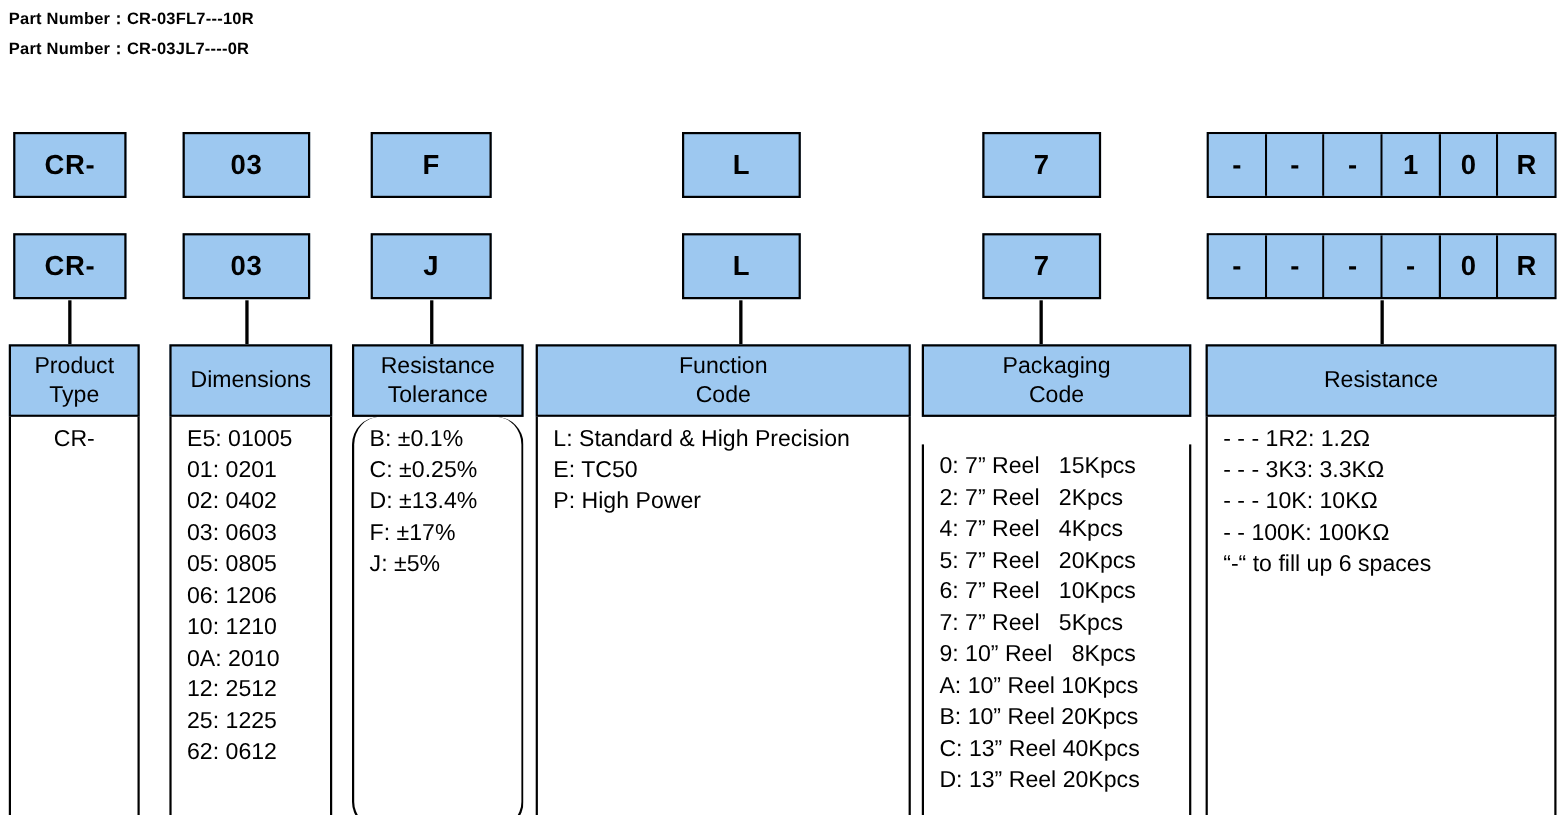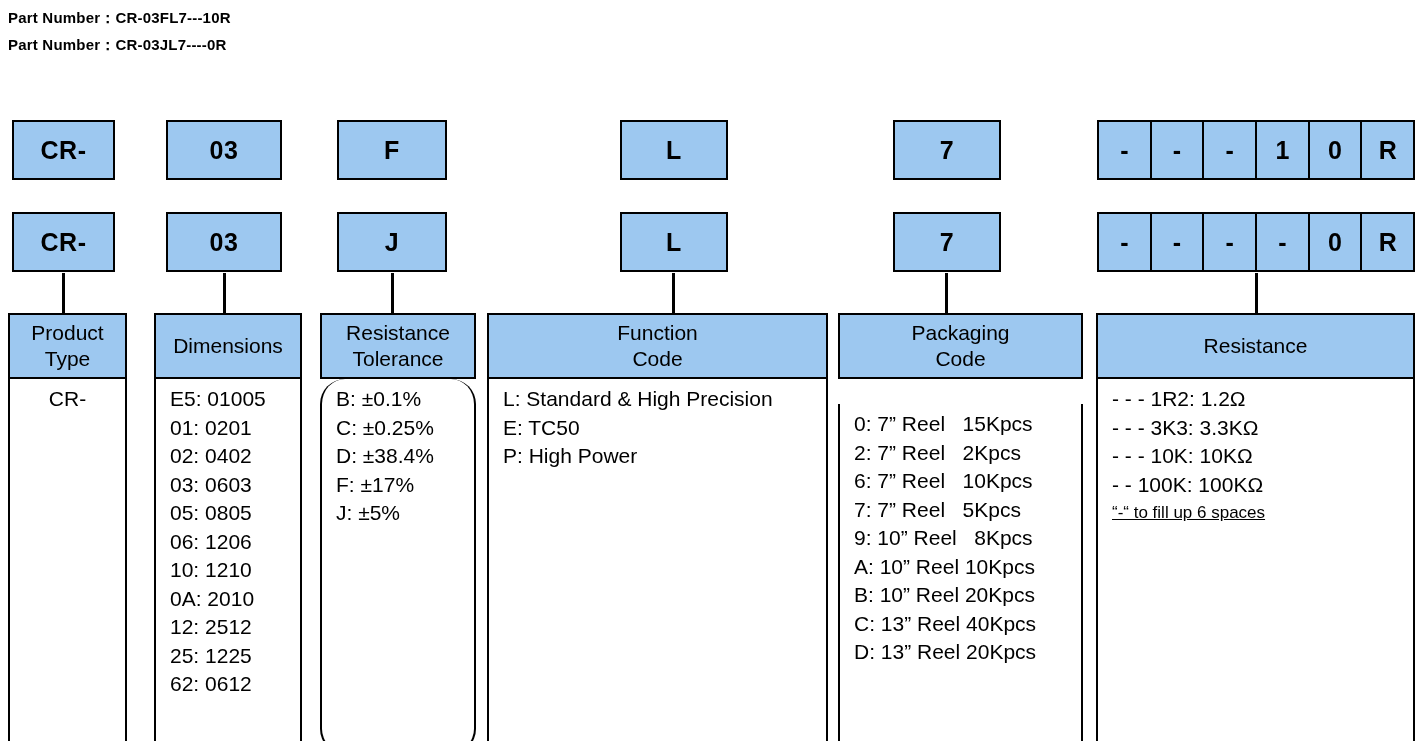--- a/index.html
+++ b/index.html
@@ -120,25 +120,24 @@
   
   .body-list .entry {
     padding-left: 14px;
   }
   
   .body-center .entry {
     text-align: center;
     padding-left: 0;
   }
   .note-entry {
-    font-size: 17px;
+    font-size: 21px;
     line-height: 28.5px;
     padding-left: 14px;
     white-space: pre;
-    text-decoration: underline;
   }
 </style>
 </head>
 <body>
 
 <div id="title-block">
   <div class="title-line">Part Number：CR-03FL7---10R</div>
   <div class="title-line">Part Number：CR-03JL7----0R</div>
 </div>
 
@@ -211,21 +210,21 @@
   </div>
 
   <div class="column" style="left:320px; top:297px; width:156px;">
     <div class="col-header">
       <span>Resistance</span>
       <span>Tolerance</span>
     </div>
     <div class="col-body body-list" style="height:375px;border-radius:25px;">
       <div class="entry">B: ±0.1%</div>
       <div class="entry">C: ±0.25%</div>
-      <div class="entry">D: ±38.4%</div>
+      <div class="entry">D: ±13.4%</div>
       <div class="entry">F: ±17%</div>
       <div class="entry">J: ±5%</div>
     </div>
   </div>
 
   <div class="column" style="left:487px; top:297px; width:341px;">
     <div class="col-header">
       <span>Function</span>
       <span>Code</span>
     </div>
@@ -237,20 +236,22 @@
   </div>
 
   <div class="column" style="left:838px; top:297px; width:245px;">
     <div class="col-header">
       <span>Packaging</span>
       <span>Code</span>
     </div>
     <div class="col-body body-list" style="height:375px;margin-top:25px;">
       <div class="entry">0: 7” Reel   15Kpcs</div>
       <div class="entry">2: 7” Reel   2Kpcs</div>
+      <div class="entry">4: 7” Reel   4Kpcs</div>
+      <div class="entry">5: 7” Reel   20Kpcs</div>
       <div class="entry">6: 7” Reel   10Kpcs</div>
       <div class="entry">7: 7” Reel   5Kpcs</div>
       <div class="entry">9: 10” Reel   8Kpcs</div>
       <div class="entry">A: 10” Reel 10Kpcs</div>
       <div class="entry">B: 10” Reel 20Kpcs</div>
       <div class="entry">C: 13” Reel 40Kpcs</div>
       <div class="entry">D: 13” Reel 20Kpcs</div>
     </div>
   </div>
 

